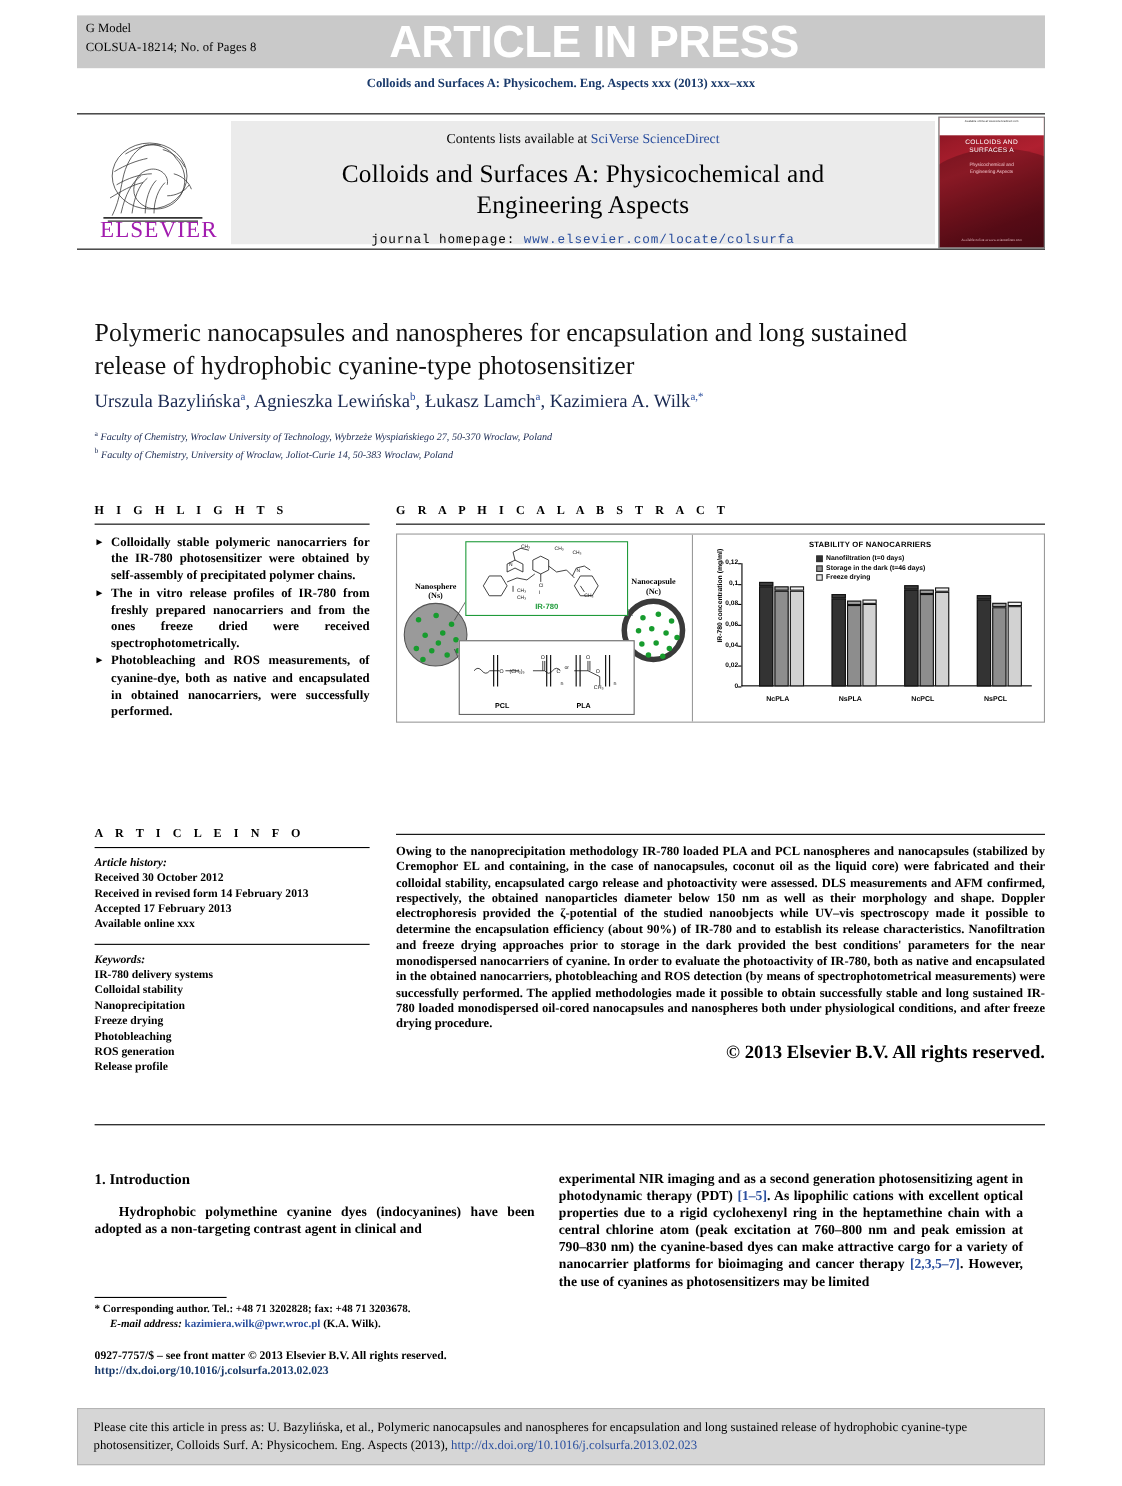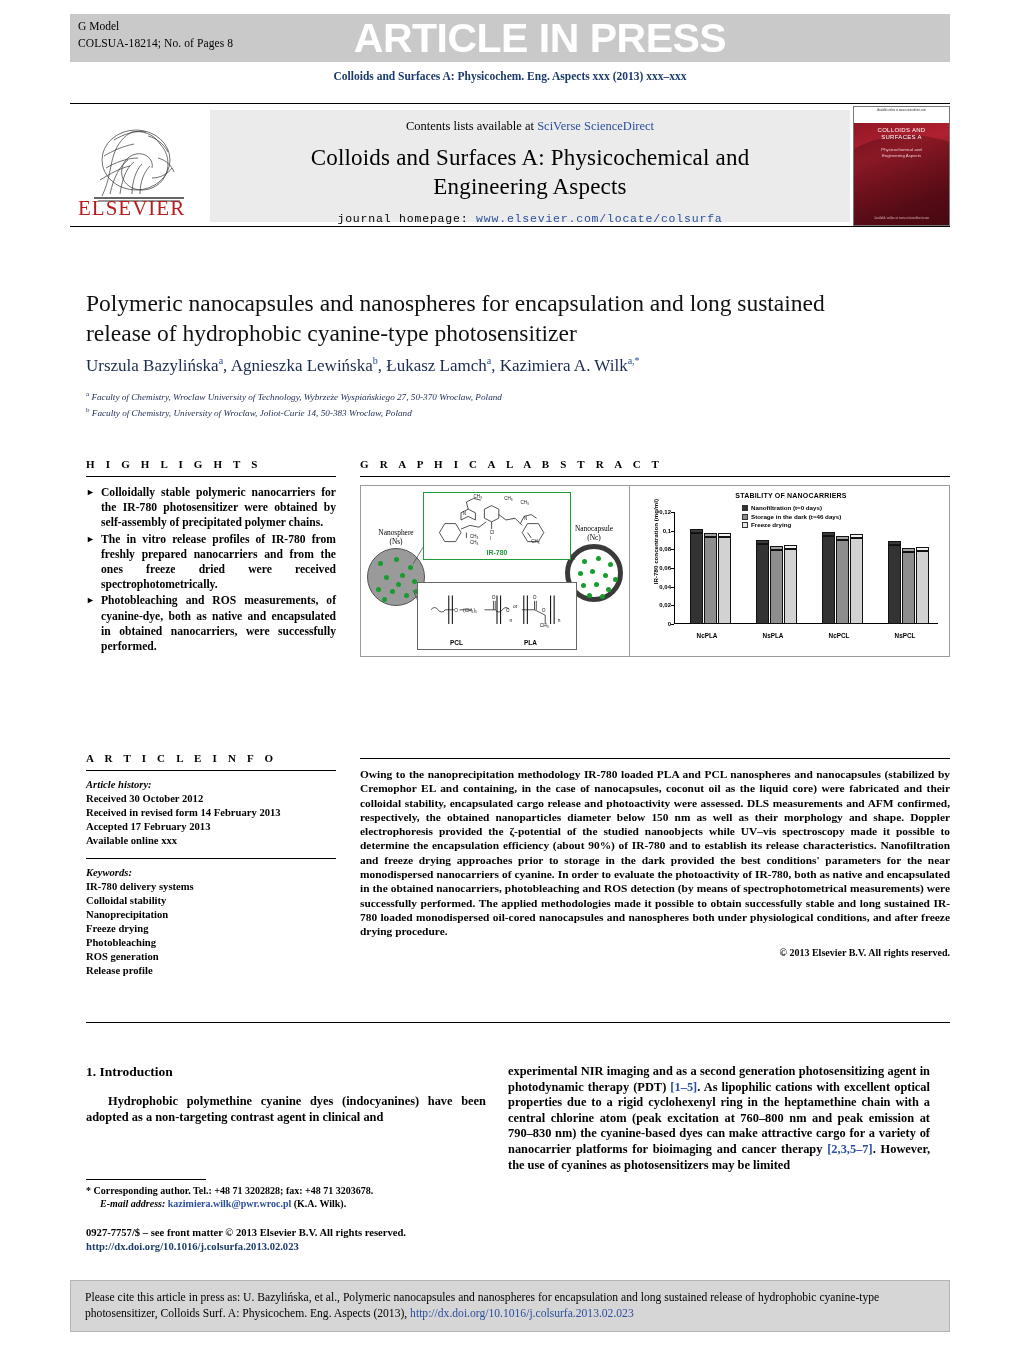--- a/index.html
+++ b/index.html
@@ -38,22 +38,22 @@
   .masthead {
     position:absolute; left:70px; top:103px; width:880px; height:124px;
     border-top:1.5px solid #000; border-bottom:1.5px solid #000;
     padding-top:4px;
   }
   .elsevier-logo {
     position:absolute; left:10px; top:6px; width:118px; height:112px;
   }
   .elsevier-word {
     position:absolute; left:8px; top:92px; width:120px;
-    text-align:left; font-family:"Liberation Serif", serif;
-    font-size:21px; letter-spacing:1px; color:#b91c1c; font-weight:normal;
+    text-align:right; font-family:"Liberation Serif", serif;
+    font-size:21px; letter-spacing:1px; color:#a21caf; font-weight:normal;
   }
   .mast-center {
     position:absolute; left:140px; top:6px; width:640px; height:112px;
     background:#ebebeb;
     text-align:center;
     padding-top:9px;
   }
   .contents-line { font-size:12.5px;text-align:center; }
   .contents-line a { color:#2b4f9e; text-decoration:none; }
   .journal-name {
@@ -118,21 +118,21 @@
   .ainfo-body { margin-top:7px; font-size:10.6px; line-height:14px; font-weight:bold; }
   .ainfo-body .it { font-style:italic; }
   .kw-rule { border-top:1px solid #000; margin:10px 0 6px 0; }
 
   
   .abs { position:absolute; left:360px; top:752px; width:590px; }
   .abs-body {
     margin-top:8px; font-size:11.4px; line-height:14.3px; text-align:justify;
     font-weight:bold;
   }
-  .abs-copy { text-align:right; margin-top:8px; font-weight:bold; font-size:10px; }
+  .abs-copy { text-align:right; margin-top:8px; font-weight:bold; font-size:17px; }
 
   .hr-wide { position:absolute; left:86px; top:1022px; width:864px; border-top:1px solid #000; }
 
   
   .colL { position:absolute; left:86px; top:1064px; width:400px; }
   .colR { position:absolute; left:508px; top:1064px; width:422px; }
   .h2 { font-size:13.5px; font-weight:bold; margin-bottom:14px; }
   .bodytxt { font-size:12.4px; line-height:15.6px; text-align:justify; font-weight:bold; }
   .indent { text-indent:22px; }
   .ref { color:#2b4f9e; }
@@ -160,21 +160,21 @@
 
   .ns-circle {
     position:absolute; left:6px; top:62px; width:58px; height:58px; border-radius:50%;
     background:#9a9a9a; border:1px solid #555;
   }
   .nc-circle {
     position:absolute; right:6px; top:58px; width:58px; height:58px; border-radius:50%;
     background:#fff; border:5px solid #3a3a3a;
   }
   .dot { position:absolute; width:5px; height:5px; border-radius:50%; background:#179c2e; }
-  .ga-lbl { position:absolute; font-size:7.4px; font-weight:normal; text-align:center; line-height:9px;}
+  .ga-lbl { position:absolute; font-size:7.4px; font-weight:bold; text-align:center; line-height:9px;}
   .chem-box {
     position:absolute; left:62px; top:6px; width:148px; height:68px;
     border:1.4px solid #1f9b3a; background:#fff;
   }
   .chem-box2 {
     position:absolute; left:56px; top:96px; width:160px; height:68px;
     border:1.4px solid #666; background:#fff;
   }
   .chemname { position:absolute; left:0; right:0; bottom:3px; text-align:center;
     font-size:7px; font-weight:bold; color:#1f9b3a; font-family:"Liberation Sans", sans-serif;}

